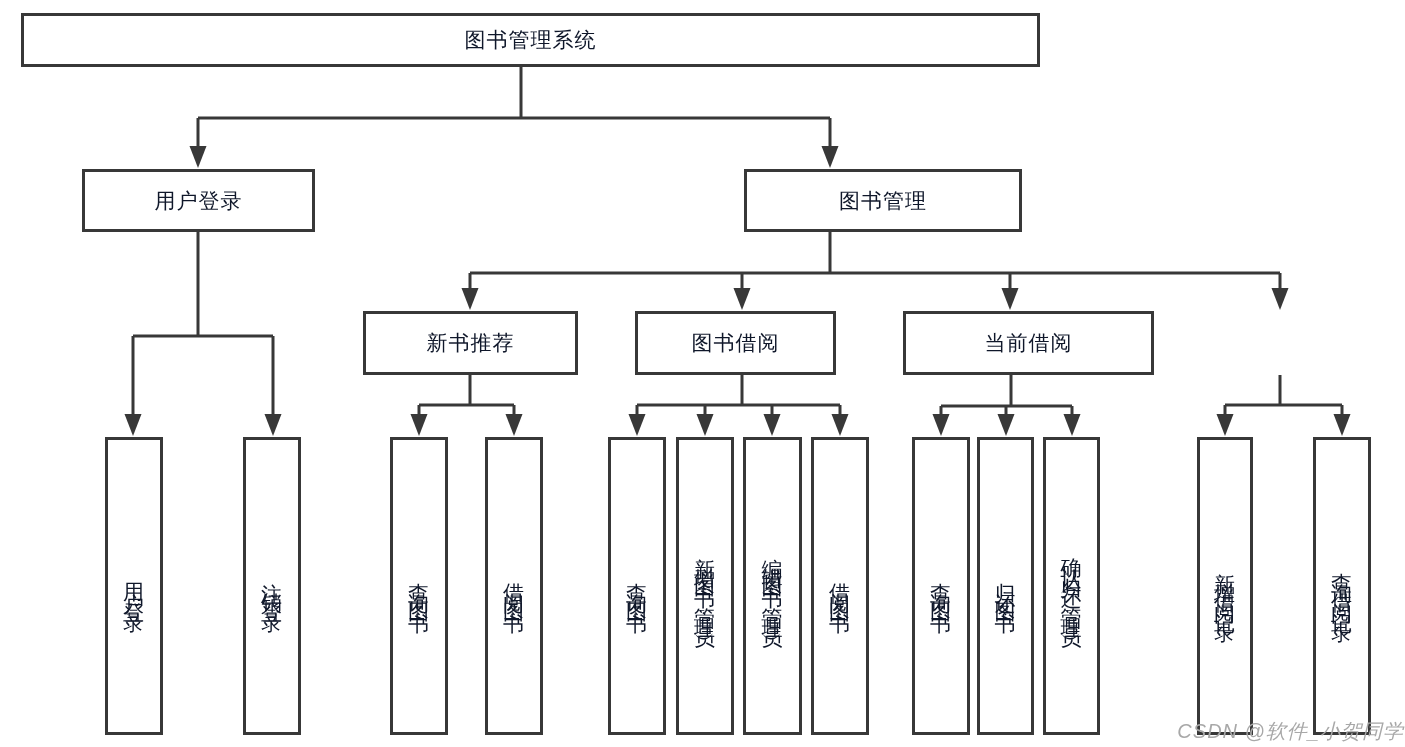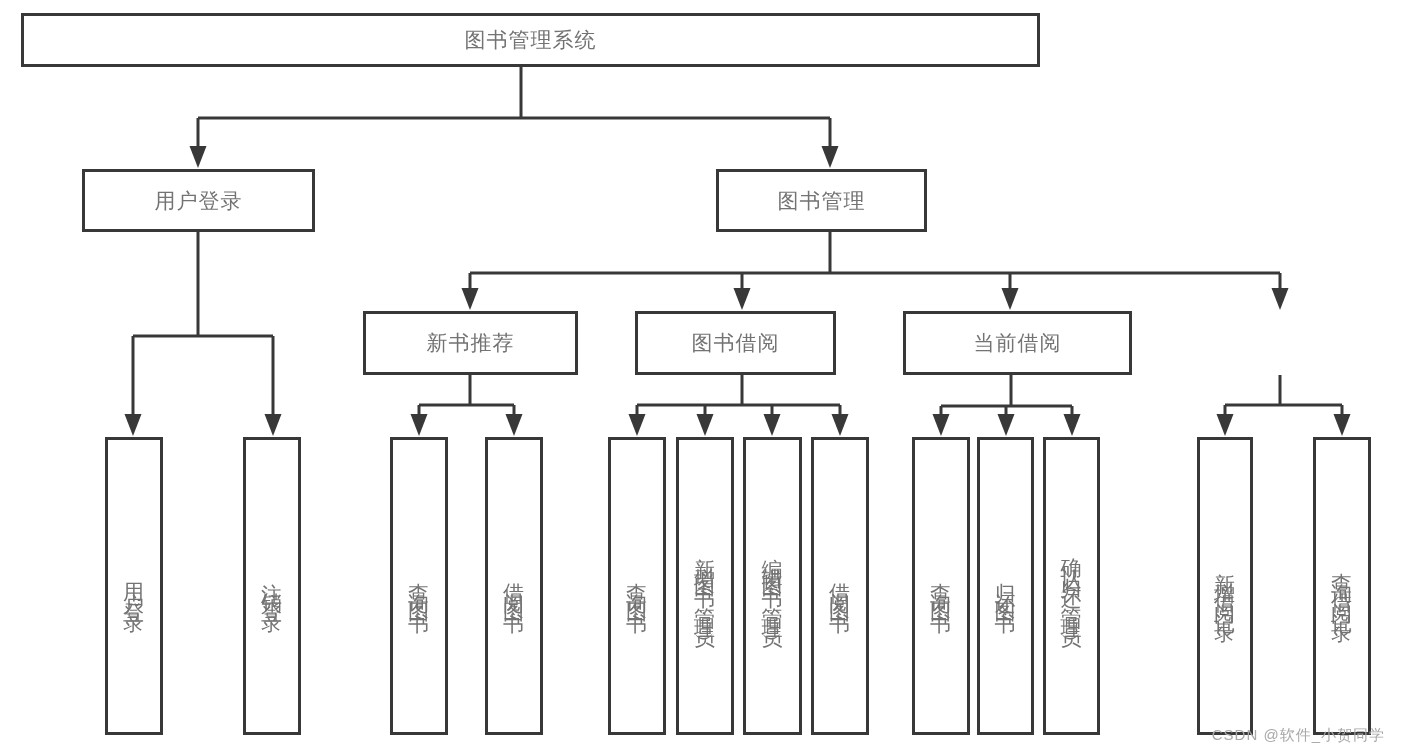--- a/index.html
+++ b/index.html
@@ -22,42 +22,43 @@
     pointer-events: none;
   }
   .node {
     position: absolute;
     box-sizing: border-box;
     border: 3px solid #383838;
     background: #ffffff;
     display: flex;
     align-items: center;
     justify-content: center;
-    color: #737373;
+    color: #0f172a;
   }
   .node-h .lbl {
     font-size: 21px;
     letter-spacing: 1px;
     white-space: nowrap;
   }
   .node-v .lbl {
     writing-mode: vertical-rl;
     font-size: 21px;
     letter-spacing: 10px;
     line-height: 1;
     white-space: nowrap;
   }
   #watermark {
     position: absolute;
-    right: 20px;
+    right: 1px;
     bottom: 2px;
-    font-size: 15px;
+    font-size: 20px;
     color: #a8a8a8;
     letter-spacing: 1px;
     white-space: nowrap;
+    font-style: italic;
   }
 </style>
 </head>
 <body>
 
 <div id="stage">
 
   <svg id="connectors" width="1405" height="747" viewBox="0 0 1405 747">
     <path fill="none" stroke="#383838" stroke-width="3" d="
       M521 67V118 M198 118H830 M198 118V148 M830 118V148
@@ -90,31 +91,31 @@
     </g>
   </svg>
 
   <div class="node node-h" style="left:21px;top:13px;width:1019px;height:54px">
     <span class="lbl">图书管理系统</span>
   </div>
 
   <div class="node node-h" style="left:82px;top:169px;width:233px;height:63px">
     <span class="lbl">用户登录</span>
   </div>
-  <div class="node node-h" style="left:716px;top:169px;width:211px;height:63px">
+  <div class="node node-h" style="left:744px;top:169px;width:278px;height:63px">
     <span class="lbl">图书管理</span>
   </div>
 
   <div class="node node-h" style="left:363px;top:311px;width:215px;height:64px">
     <span class="lbl">新书推荐</span>
   </div>
   <div class="node node-h" style="left:635px;top:311px;width:201px;height:64px">
     <span class="lbl">图书借阅</span>
   </div>
-  <div class="node node-h" style="left:903px;top:311px;width:229px;height:64px">
+  <div class="node node-h" style="left:903px;top:311px;width:251px;height:64px">
     <span class="lbl">当前借阅</span>
   </div>
 
   <div class="node node-v" style="left:105px;top:437px;width:58px;height:298px">
     <span class="lbl">用户登录</span>
   </div>
   <div class="node node-v" style="left:243px;top:437px;width:58px;height:298px">
     <span class="lbl">注销登录</span>
   </div>
   <div class="node node-v" style="left:390px;top:437px;width:58px;height:298px">

